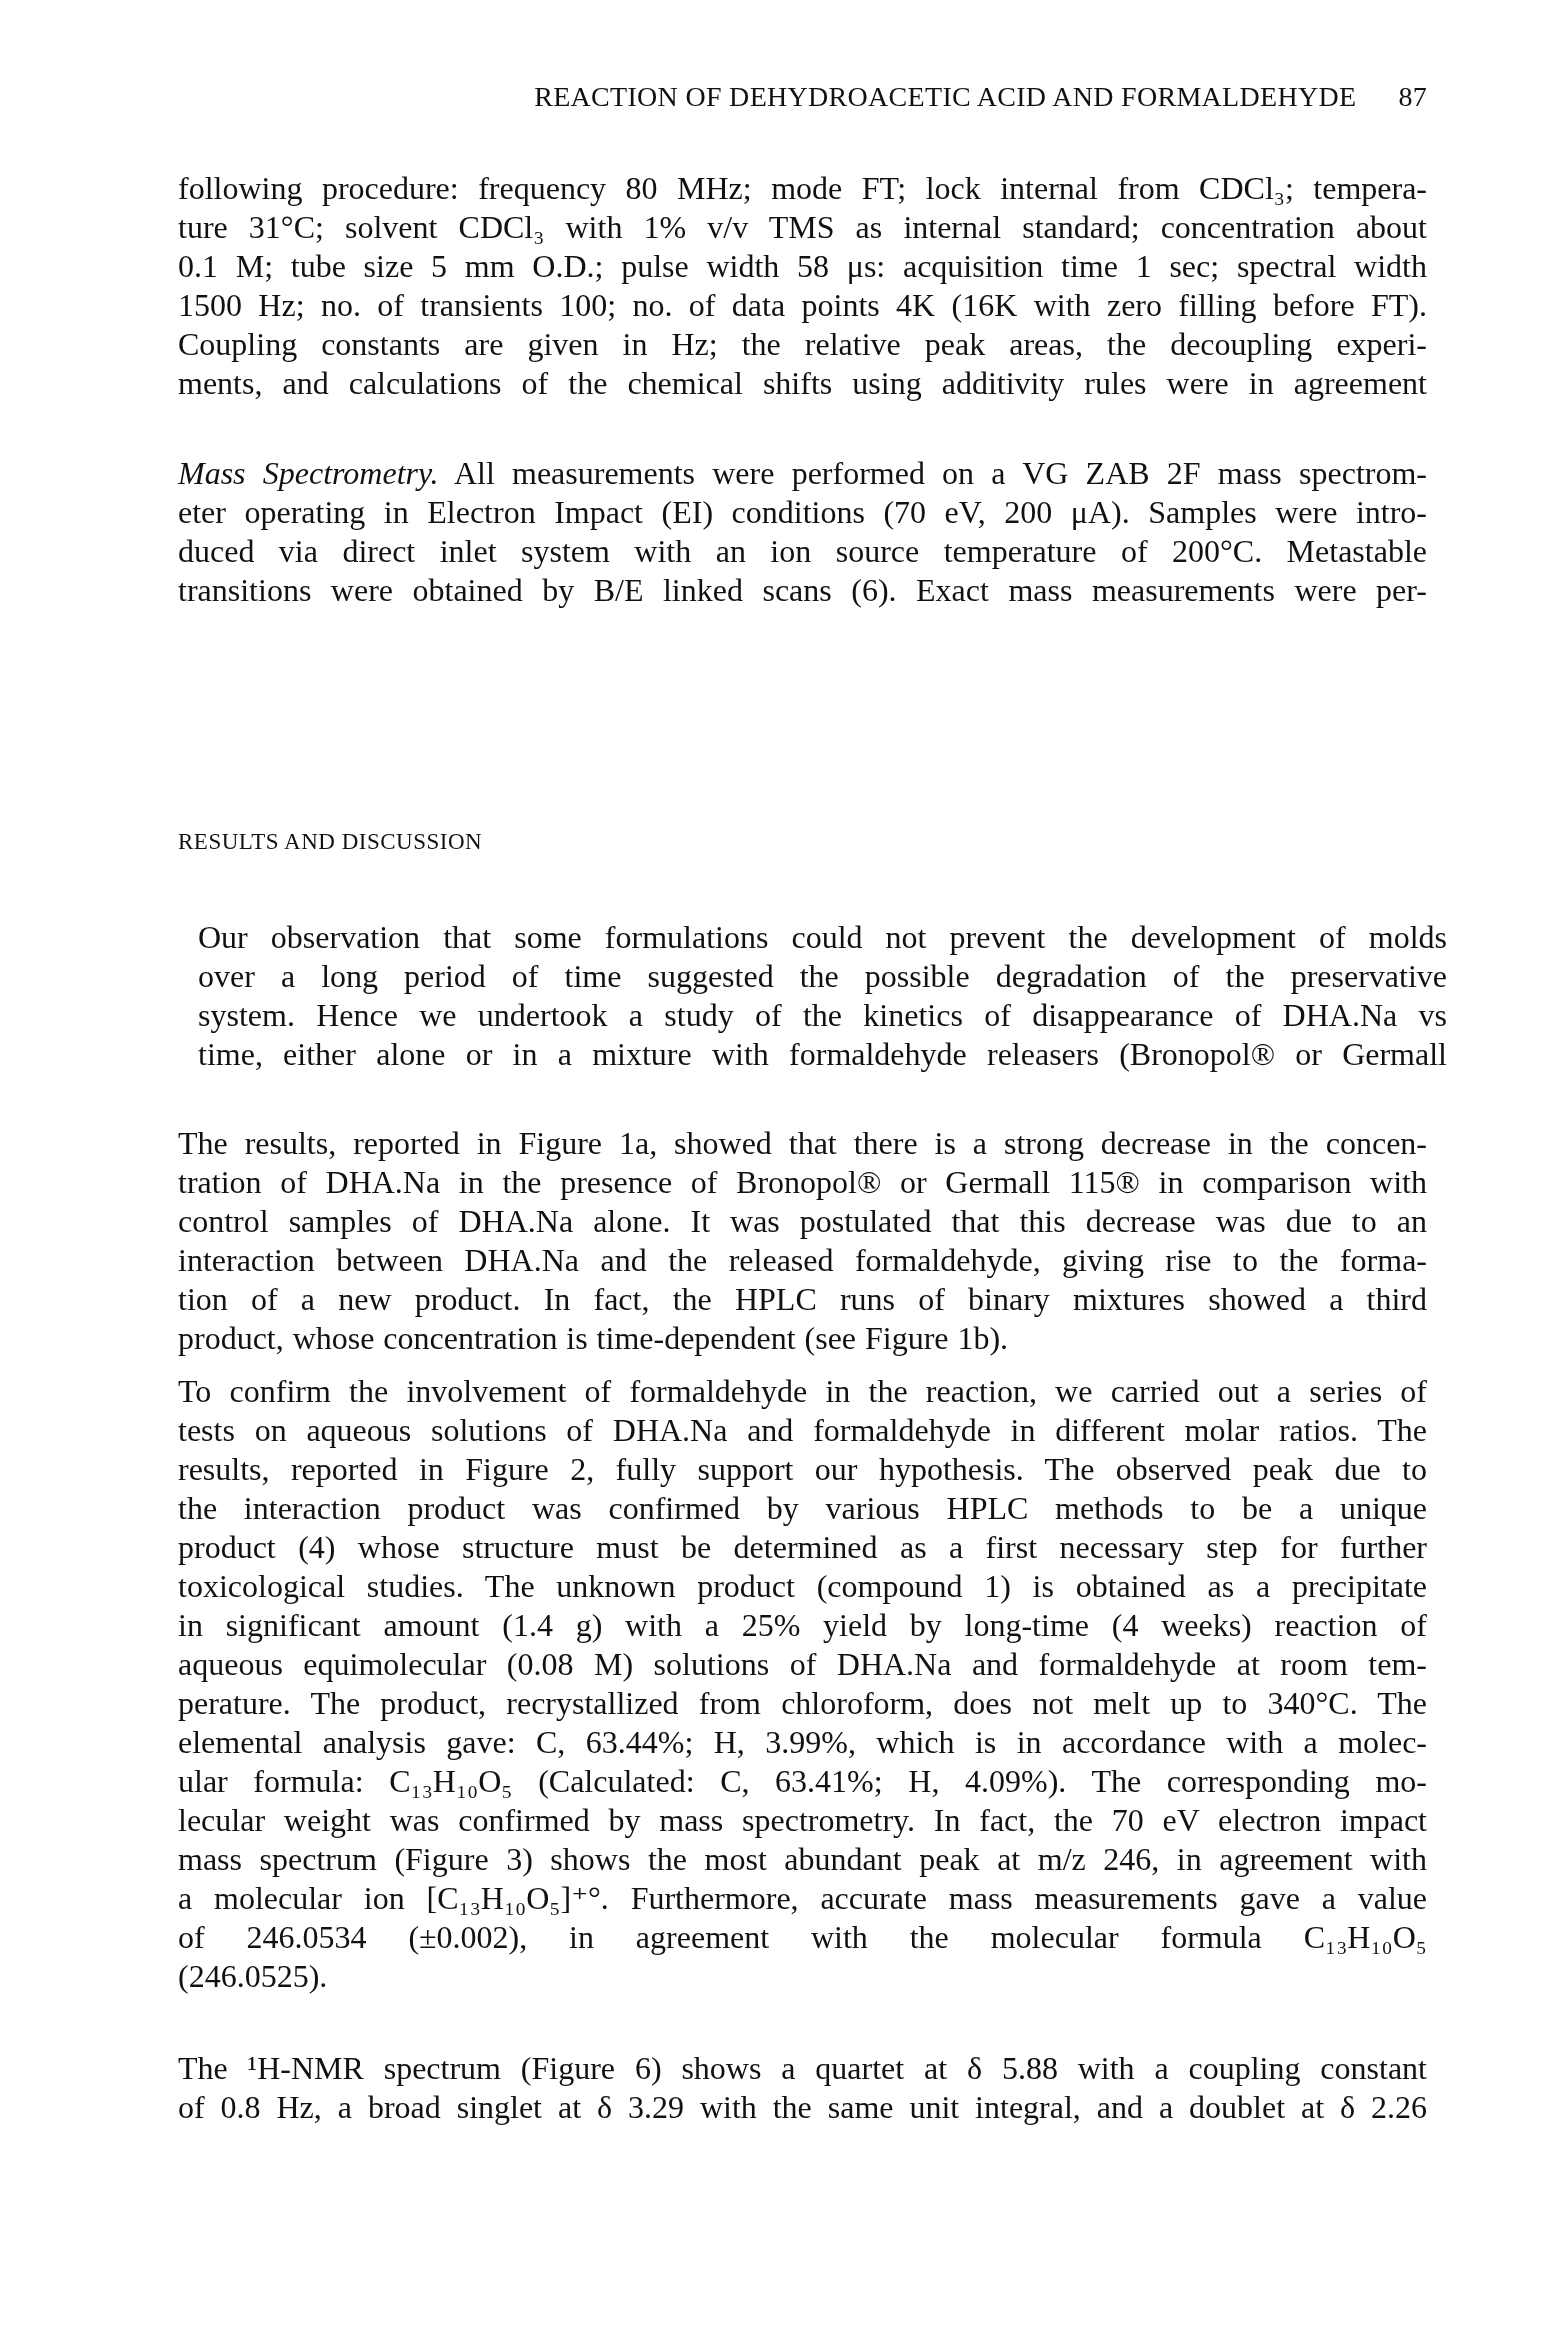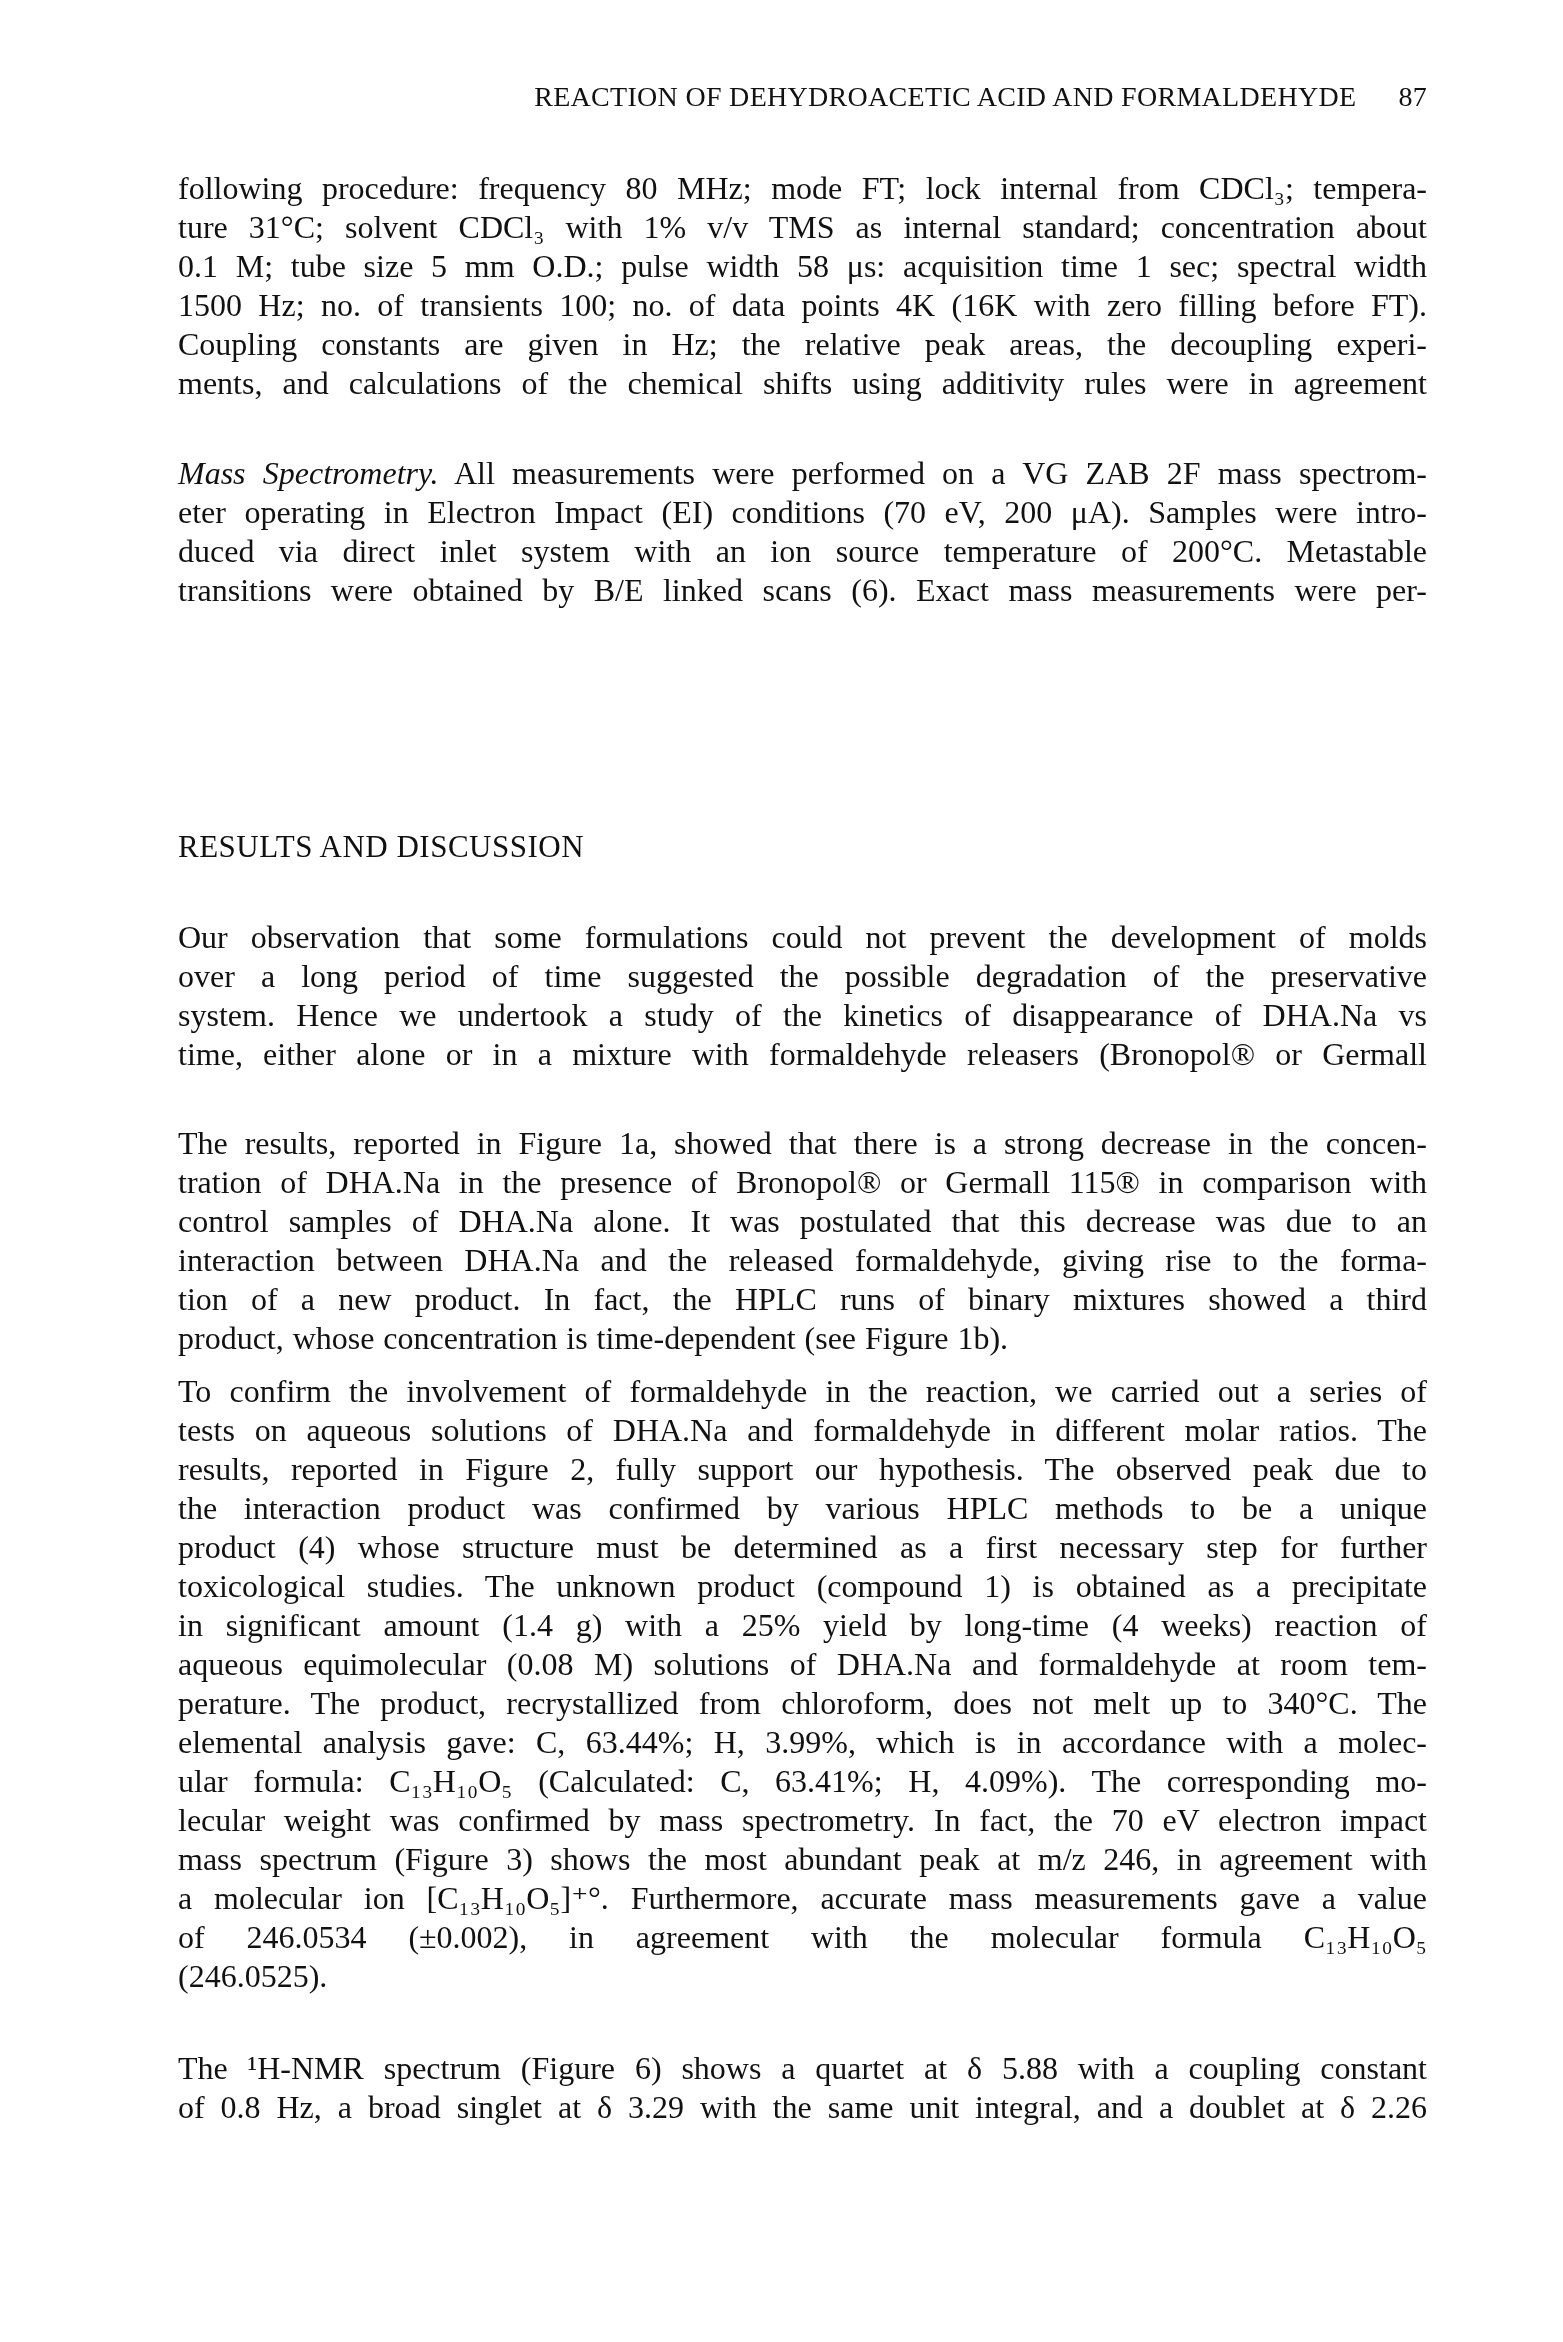--- a/index.html
+++ b/index.html
@@ -48,21 +48,21 @@
     text-align-last: justify;
     white-space: nowrap;
     height: 39px;
   }
   .line.last {
     text-align-last: left;
   }
   .section-heading {
     position: absolute;
     left: 0;
-    font-size: 31px;
+    font-size: 23px;
     letter-spacing: 0.5px;
     white-space: nowrap;
   }
   .inline-heading {
     font-style: italic;
   }
 </style>
 </head>
 <body>
 
@@ -84,21 +84,21 @@
 
   <div class="body-text" style="top:454px;">
     <span class="line"><span class="inline-heading">Mass Spectrometry.</span><span> All measurements were performed on a VG ZAB 2F mass spectrom-</span></span>
     <span class="line">eter operating in Electron Impact (EI) conditions (70 eV, 200 μA). Samples were intro-</span>
     <span class="line">duced via direct inlet system with an ion source temperature of 200°C. Metastable</span>
     <span class="line">transitions were obtained by B/E linked scans (6). Exact mass measurements were per-</span>
   </div>
 
   <div class="section-heading" style="top:829px;">RESULTS AND DISCUSSION</div>
 
-  <div class="body-text" style="top:918px;">
+  <div class="body-text" style="top:918px;margin-left:20px;">
     <span class="line">Our observation that some formulations could not prevent the development of molds</span>
     <span class="line">over a long period of time suggested the possible degradation of the preservative</span>
     <span class="line">system. Hence we undertook a study of the kinetics of disappearance of DHA.Na vs</span>
     <span class="line">time, either alone or in a mixture with formaldehyde releasers (Bronopol® or Germall</span>
   </div>
 
   <div class="body-text" style="top:1124px;">
     <span class="line">The results, reported in Figure 1a, showed that there is a strong decrease in the concen-</span>
     <span class="line">tration of DHA.Na in the presence of Bronopol® or Germall 115® in comparison with</span>
     <span class="line">control samples of DHA.Na alone. It was postulated that this decrease was due to an</span>

